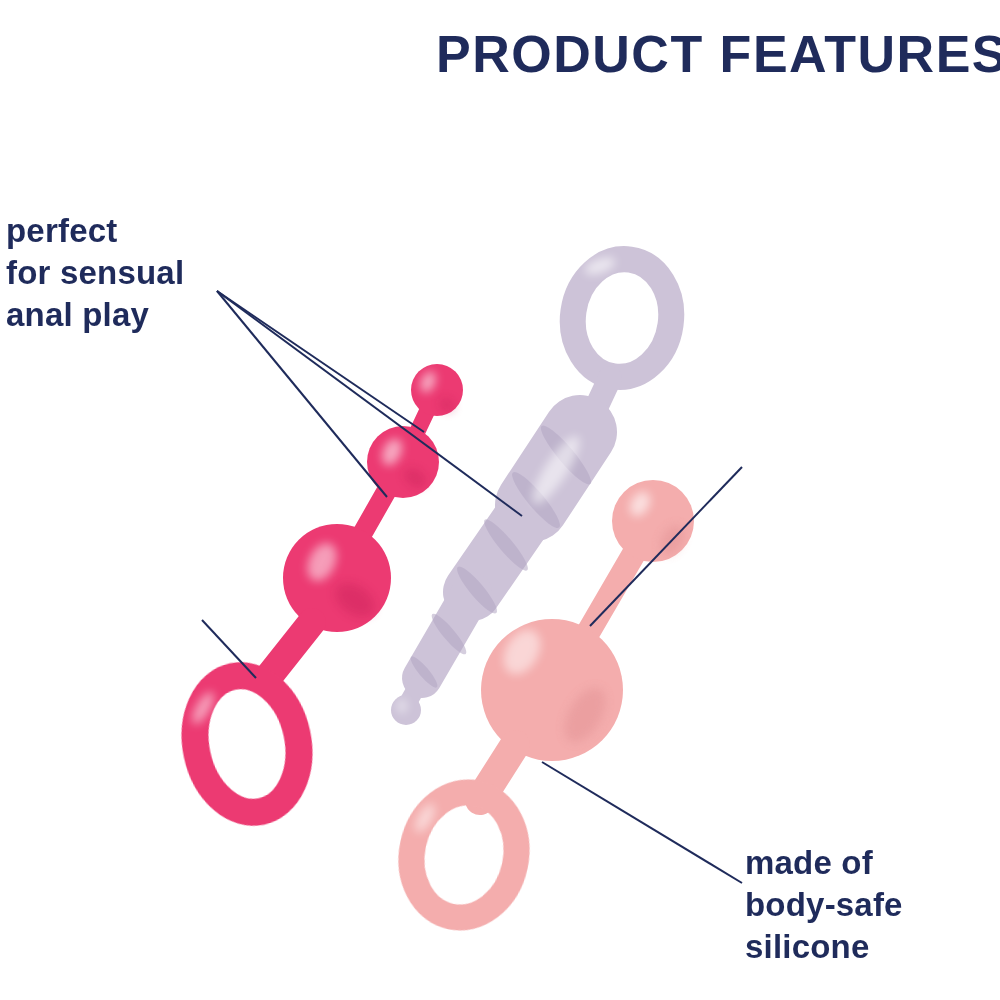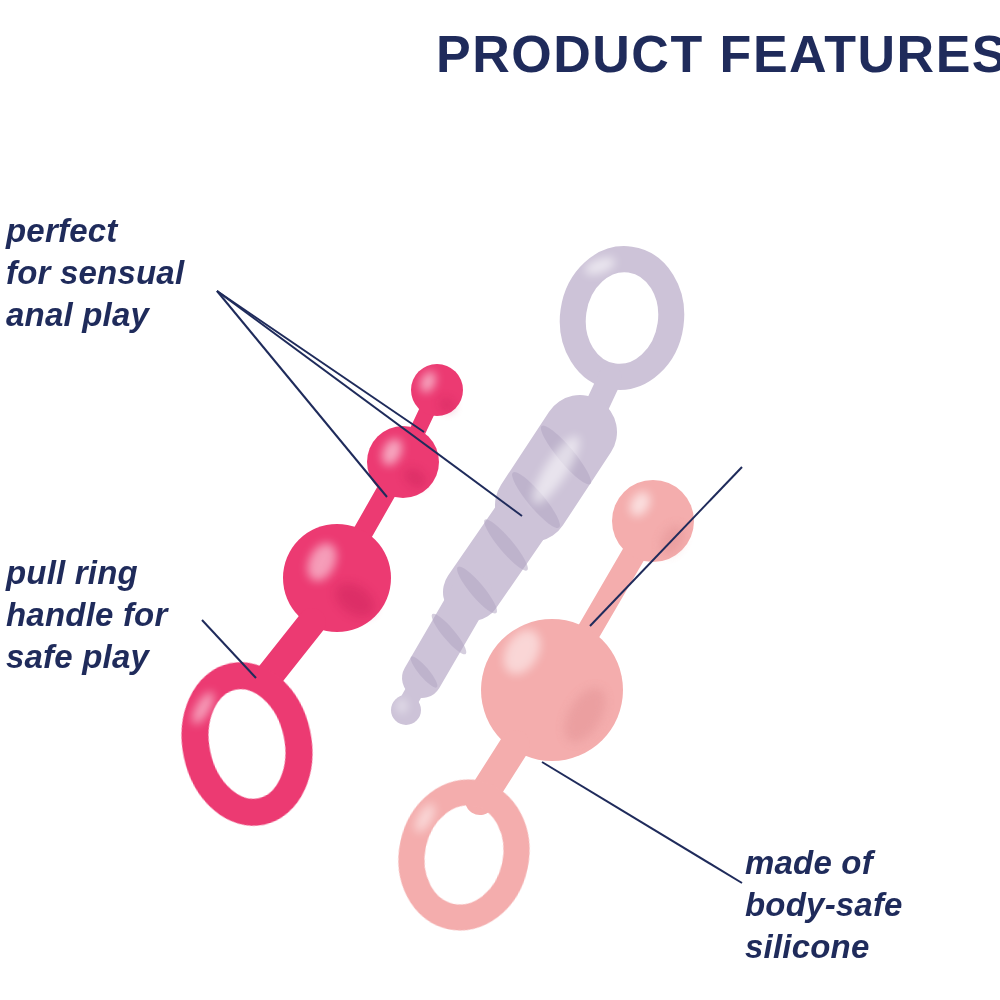--- a/index.html
+++ b/index.html
@@ -16,21 +16,20 @@
     font-size:52px;font-weight:bold;letter-spacing:1.5px;
     color:var(--c-navy,#1f2b5b);
   }
   .illustration{position:absolute;top:0;left:0;}
   .callout{
     position:absolute;
     font-size:33px;font-weight:bold;line-height:1.28;
     letter-spacing:0.2px;
     color:var(--c-navy,#1f2b5b);
     white-space:pre-line;
-    font-style:italic;
   }
   #callout-anal-play{left:6px;top:210px;width:230px;}
   #callout-pull-ring{left:6px;top:552px;width:230px;}
   #callout-width{left:745px;top:360px;width:250px;}
   #callout-silicone{left:745px;top:842px;width:250px;}
 
   
   .f-pink{fill:var(--c-pink,#ec3a72)}      .s-pink{stroke:var(--c-pink,#ec3a72)}
   .f-pinkd{fill:var(--c-pink_dark,#c21d55)}
   .f-lilac{fill:var(--c-lilac,#cdc3d8)}    .s-lilac{stroke:var(--c-lilac,#cdc3d8)}
@@ -121,20 +120,17 @@
       <line class="s-navy" x1="217" y1="291" x2="522" y2="516"></line>
       <line class="s-navy" x1="202" y1="620" x2="256" y2="678"></line>
       <line class="s-navy" x1="742" y1="467" x2="590" y2="626"></line>
       <line class="s-navy" x1="742" y1="883" x2="542" y2="762"></line>
     </g>
   </svg>
 
   <div class="callout" id="callout-anal-play">perfect
 for sensual
 anal play</div>
-  <div class="callout" id="callout-pull-ring">pull ring
-handle for
-safe play</div>
   <div class="callout" id="callout-silicone">made of
 body-safe
 silicone</div>
 
 </div>
 
 </body></html>

